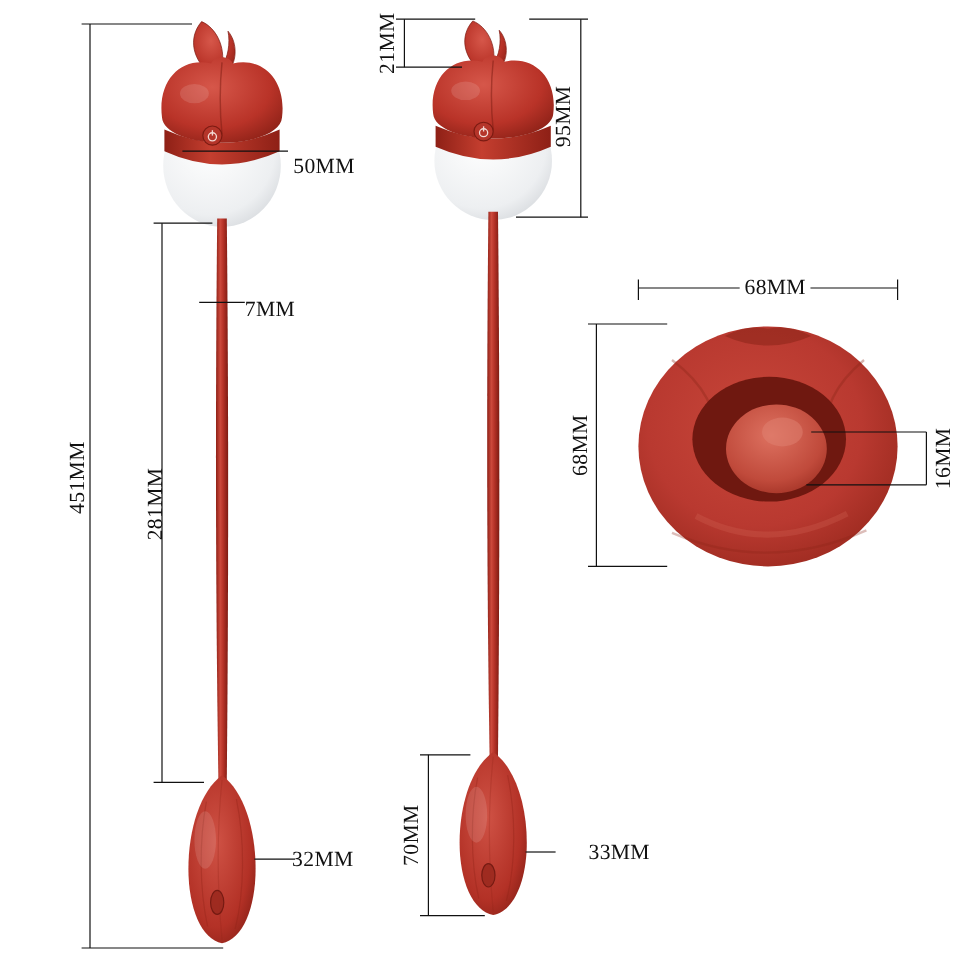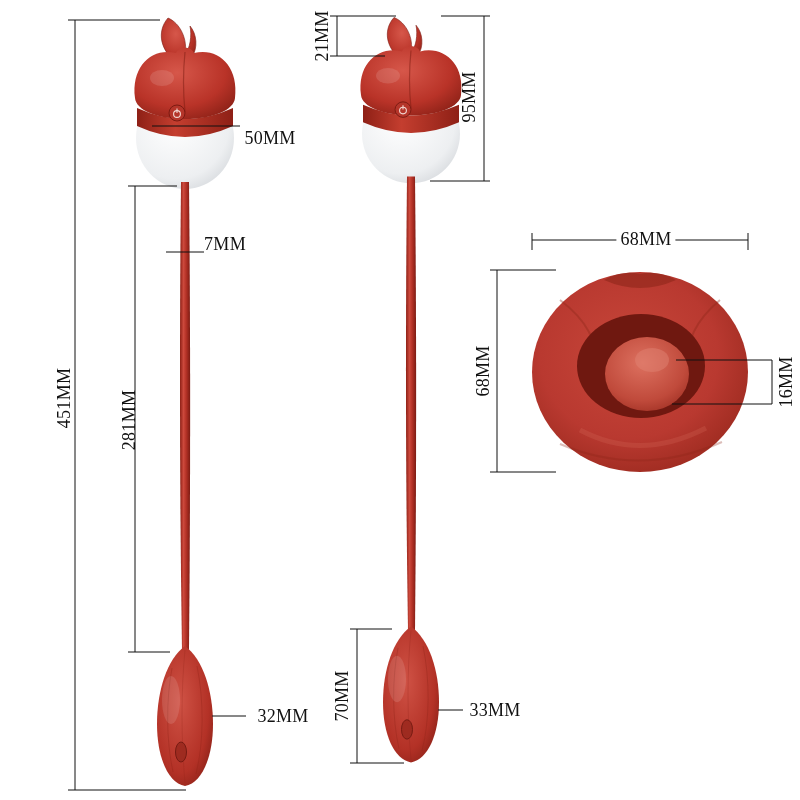--- a/index.html
+++ b/index.html
@@ -136,26 +136,26 @@
       <path d="M490 270 H556"></path>
       <path d="M490 472 H556"></path>
       <path d="M676 360 H772"></path>
       <path d="M672 404 H772"></path>
       <path d="M772 360 V404"></path>
     </g>
   </svg>
 
   <div class="lbl rot" style="left:64px;  top:398px">451MM</div>
   <div class="lbl rot" style="left:129px; top:420px">281MM</div>
-  <div class="lbl" style="left:225px; top:244px">7MM</div>
+  <div class="lbl" style="left:225px; top:257px">7MM</div>
   <div class="lbl" style="left:270px; top:138px">50MM</div>
-  <div class="lbl" style="left:283px; top:716px">32MM</div>
+  <div class="lbl" style="left:269px; top:716px">32MM</div>
 
   <div class="lbl rot" style="left:322px; top:36px">21MM</div>
   <div class="lbl rot" style="left:469px; top:97px">95MM</div>
   <div class="lbl rot" style="left:342px; top:696px">70MM</div>
-  <div class="lbl" style="left:495px; top:710px">33MM</div>
+  <div class="lbl" style="left:516px; top:710px">33MM</div>
 
   <div class="lbl bg" style="left:646px; top:239px">68MM</div>
   <div class="lbl rot" style="left:483px; top:371px">68MM</div>
   <div class="lbl rot" style="left:786px; top:382px">16MM</div>
 
 </div>
 
 </body></html>

